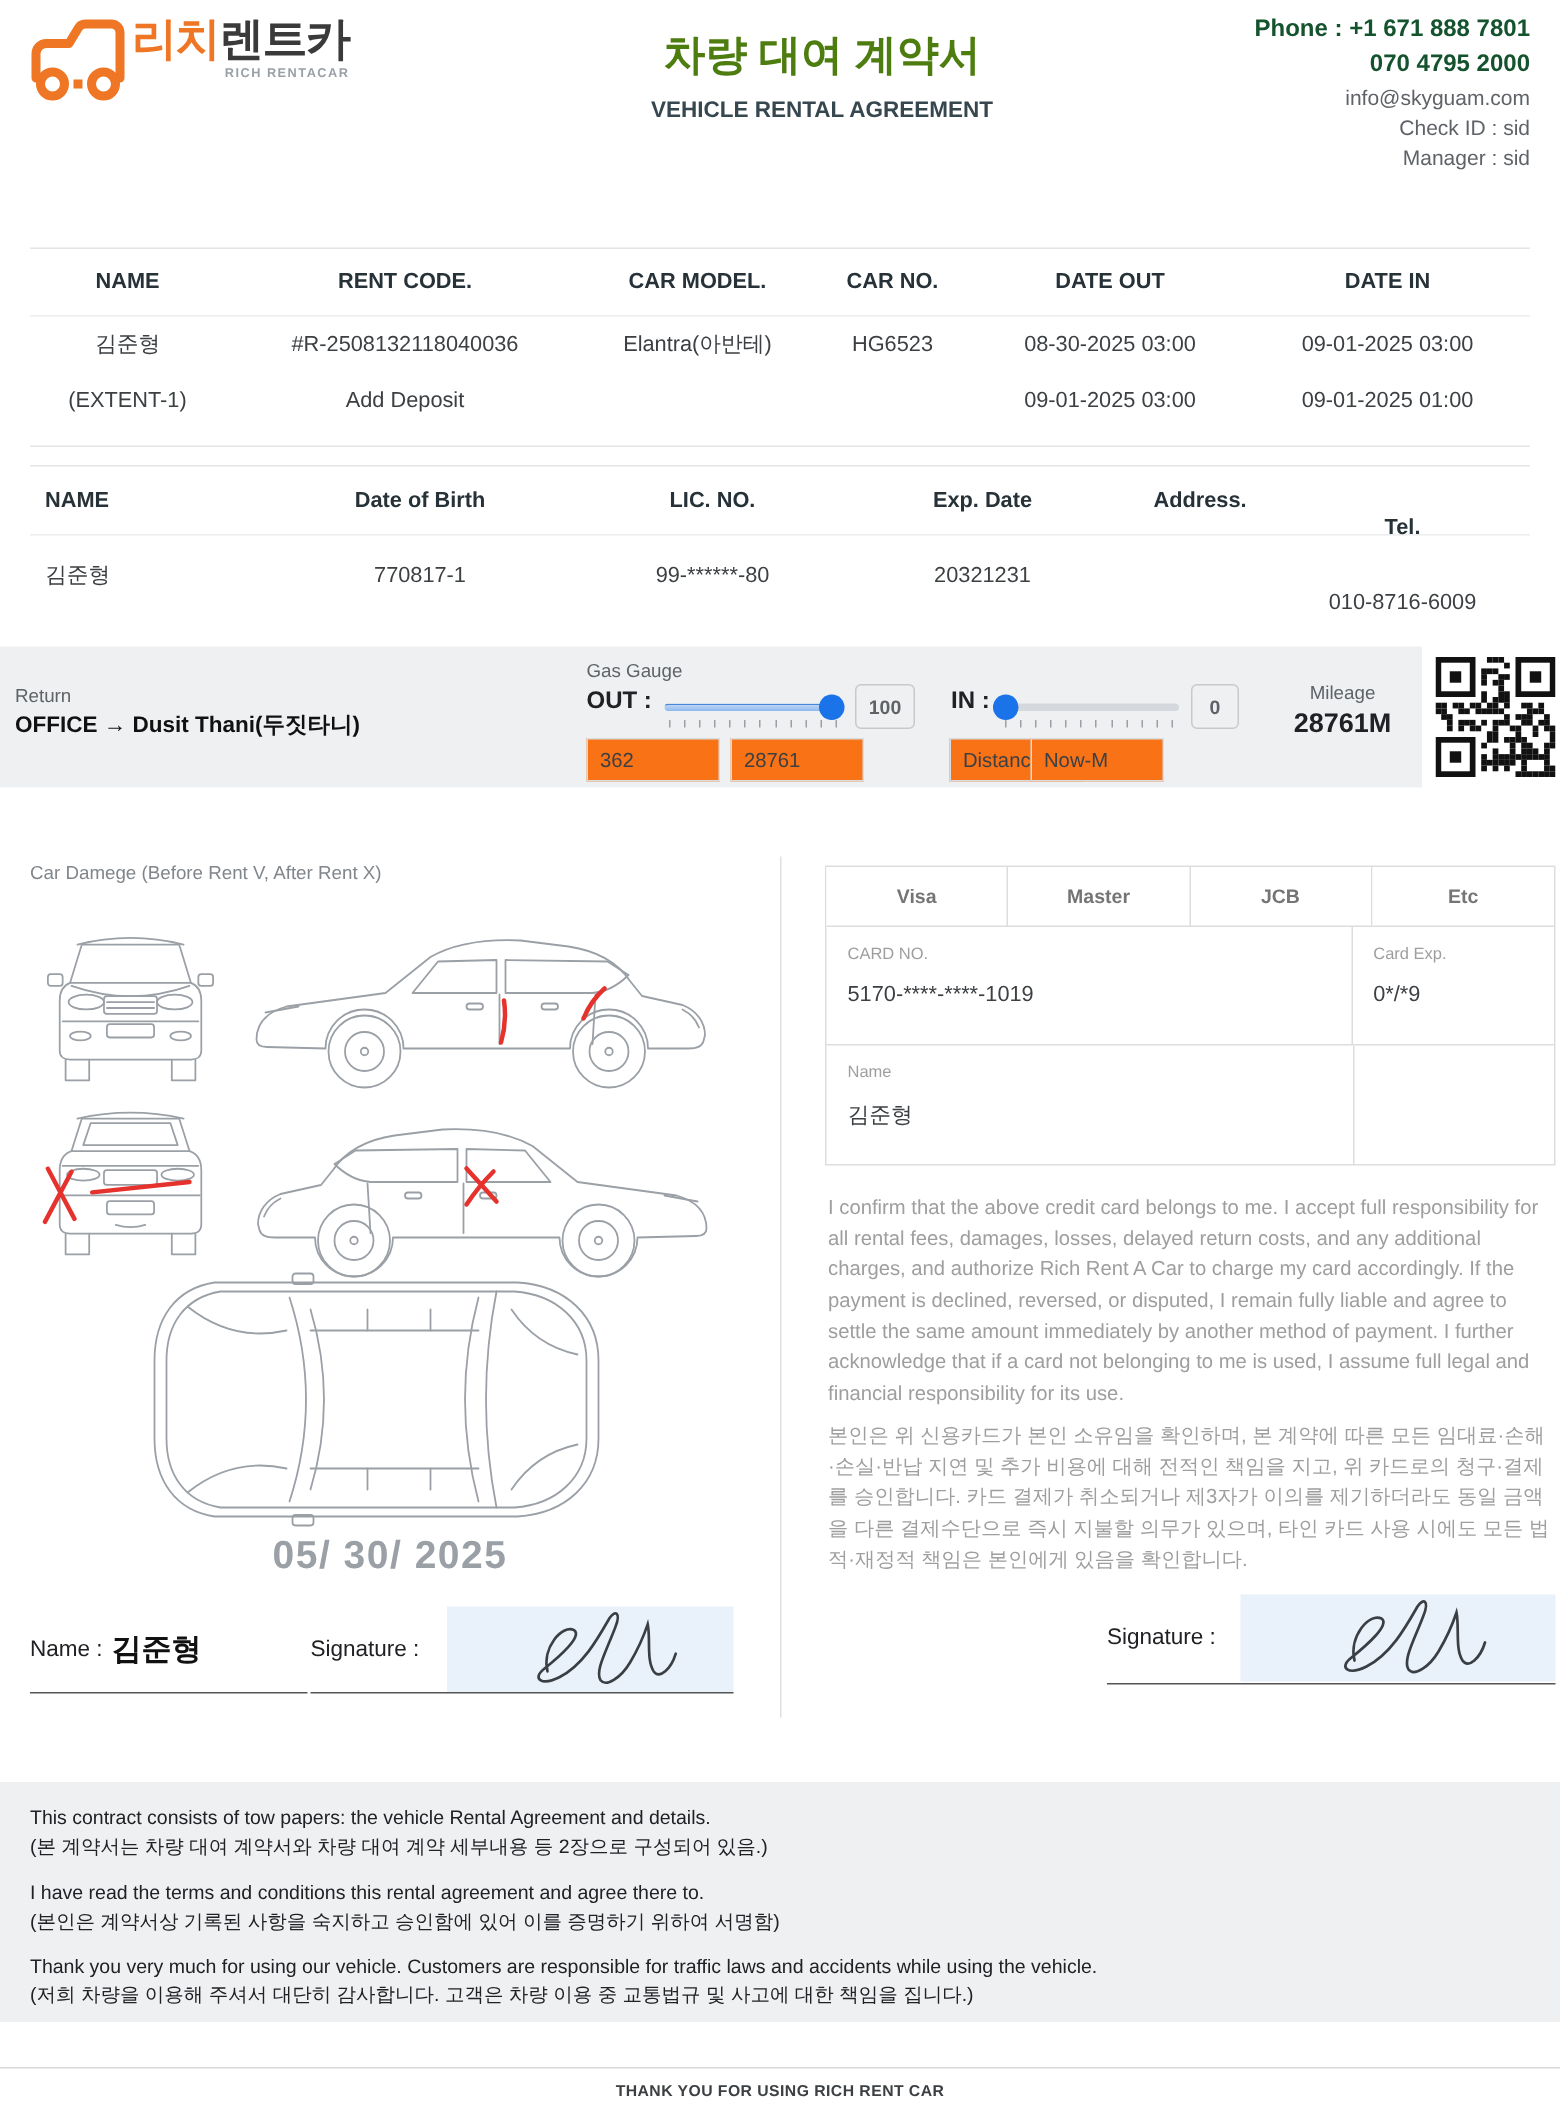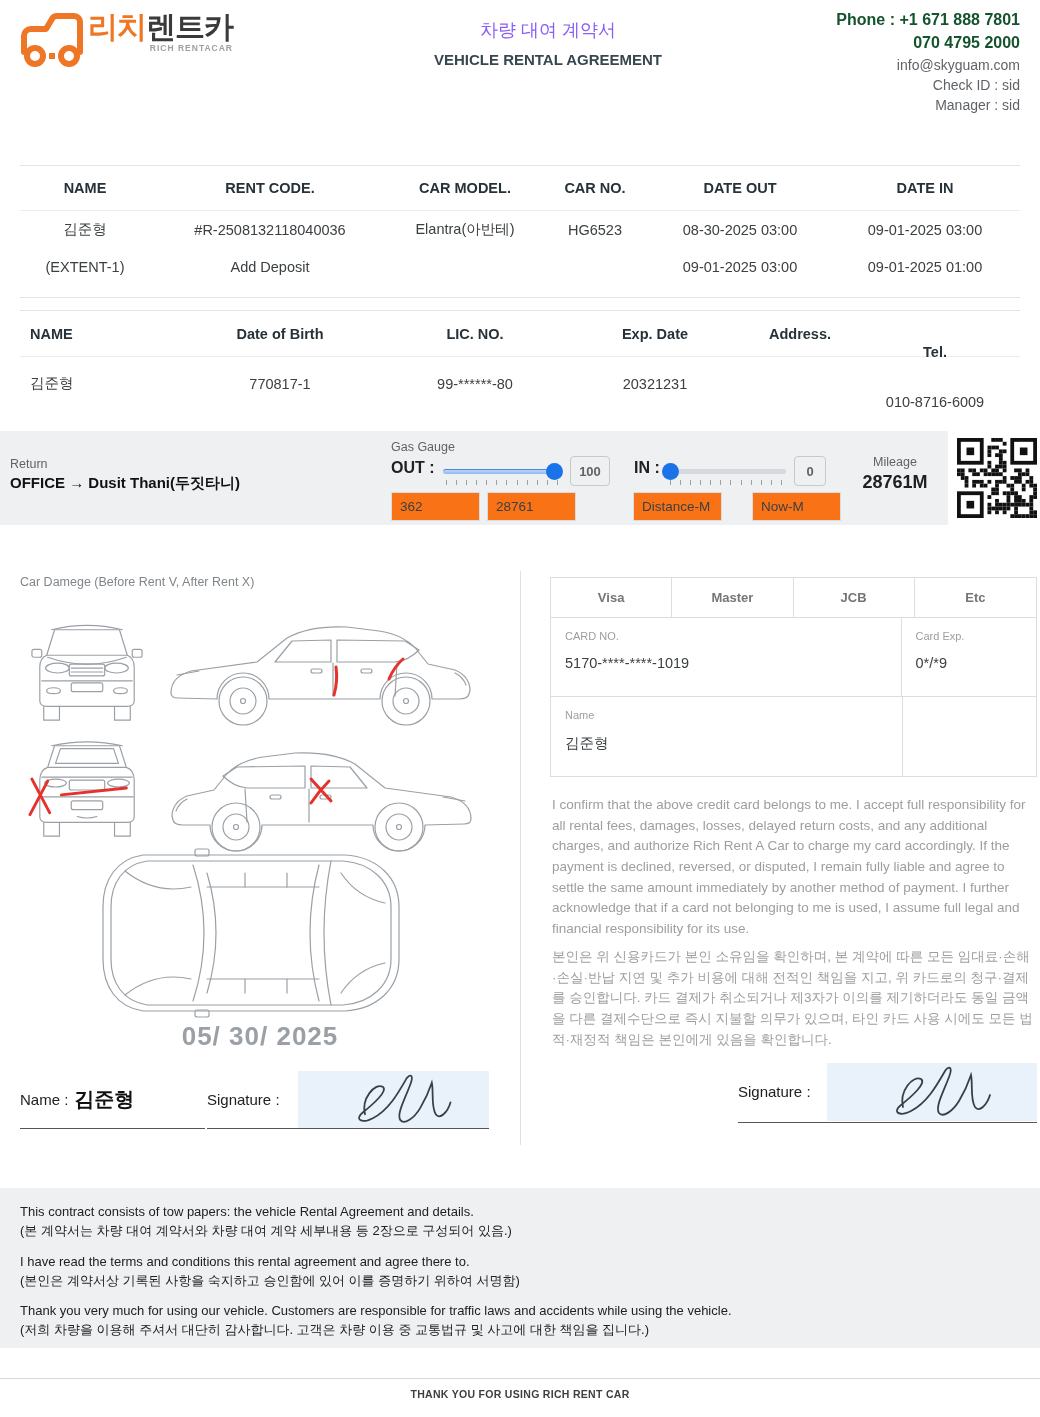--- a/index.html
+++ b/index.html
@@ -8,21 +8,21 @@
 
   
   .header { display:flex; align-items:flex-start; height:120px; padding:12px 20px 0 16px; }
   .logo { display:flex; align-items:flex-start; width:310px; }
   .logo-text { line-height:1; }
   .logo-kr { font-size:30px; font-weight:bold; letter-spacing:-1px; }
   .logo-kr .orange { color:#ee7624; }
   .logo-kr .dark { color:#3a3a3a; }
   .logo-sub { font-size:8.5px; color:#9aa0a6; letter-spacing:1px; text-align:right; margin-top:2px; font-weight:bold;}
   .title-wrap { flex:1; text-align:center; padding-top:6px; }
-  .title-ko { font-size:18px; font-weight:normal; color:#8b5cf6; }
+  .title-ko { font-size:28px; font-weight:bold; color:#4d7c0f; }
   .title-en { font-size:15px; font-weight:bold; color:#37474f; margin-top:9px; }
   .contact { width:250px; text-align:right; line-height:1; }
   .contact .ph { font-size:16px; font-weight:bold; color:#14532d; margin-bottom:7px;}
   .contact .soft { font-size:14px; color:#5f6368; margin-bottom:6px; }
 
   
   .tbl { margin:0 20px; }
   .tbl1 { margin-top:45px; border-top:1px solid #e2e4e6; border-bottom:1px solid #e2e4e6; padding-bottom:12px;}
   .trow { display:flex; align-items:center; }
   .trow > span { text-align:center; overflow:hidden; white-space:nowrap; }
@@ -50,21 +50,21 @@
   .track-in  { left:668px; width:118px; }
   .thumb { top:32px; width:17px; height:17px; border-radius:50%; background:#1a73e8; }
   .thumb-out { left:546px; } .thumb-in { left:662px; }
   .ticks { top:49px; display:flex; justify-content:space-between; width:112px; }
   .ticks i { position:static; display:block; width:1px; height:5px; background:#9aa0a6; }
   .ticks-out{ left:446px; } .ticks-in{ left:670px; }
   .valbox { top:25px; height:30px; border:1px solid #c7cacd; border-radius:4px; background:#eef0f2;
             font-size:13px; font-weight:bold; color:#5f6368; display:flex; align-items:center; justify-content:center; }
   .valbox-out { left:570px; width:40px; } .valbox-in { left:794px; width:32px; }
   .binput { top:61px; height:29px; background:#f97316; border:1px solid #dadde0; font-size:13.5px; color:#3c4043; padding:0 8px; width:89px; font-family:"Liberation Sans",sans-serif;}
-  .bi1{left:391px;} .bi2{left:487px;} .bi3{left:633px;} .bi4{left:752px;}
+  .bi1{left:391px;} .bi2{left:487px;} .bi3{left:633px;} .bi4{left:687px;}
   .mileage-label { left:845px; top:24px; width:100px; text-align:center; }
   .mileage-value { left:845px; top:41px; width:100px; text-align:center; font-size:18px; font-weight:bold; color:#202124; }
   .qr { left:956px; top:3px; width:82px; height:88px; background:#fff; display:flex; align-items:center; justify-content:center; }
 
   
   .main { position:relative; margin-top:24px; height:598px; }
   .vdivider { position:absolute; left:520px; top:22px; width:1px; height:574px; background:#e0e0e0; }
   .dmg-label { position:absolute; left:20px; top:26px; font-size:12.5px; color:#80868b; }
   .carsvg { position:absolute; }
   .carsvg path, .carsvg rect, .carsvg circle, .carsvg ellipse, .carsvg line { fill:none; stroke:#9aa0a6; stroke-width:1.2; stroke-linecap:round; stroke-linejoin:round; }

